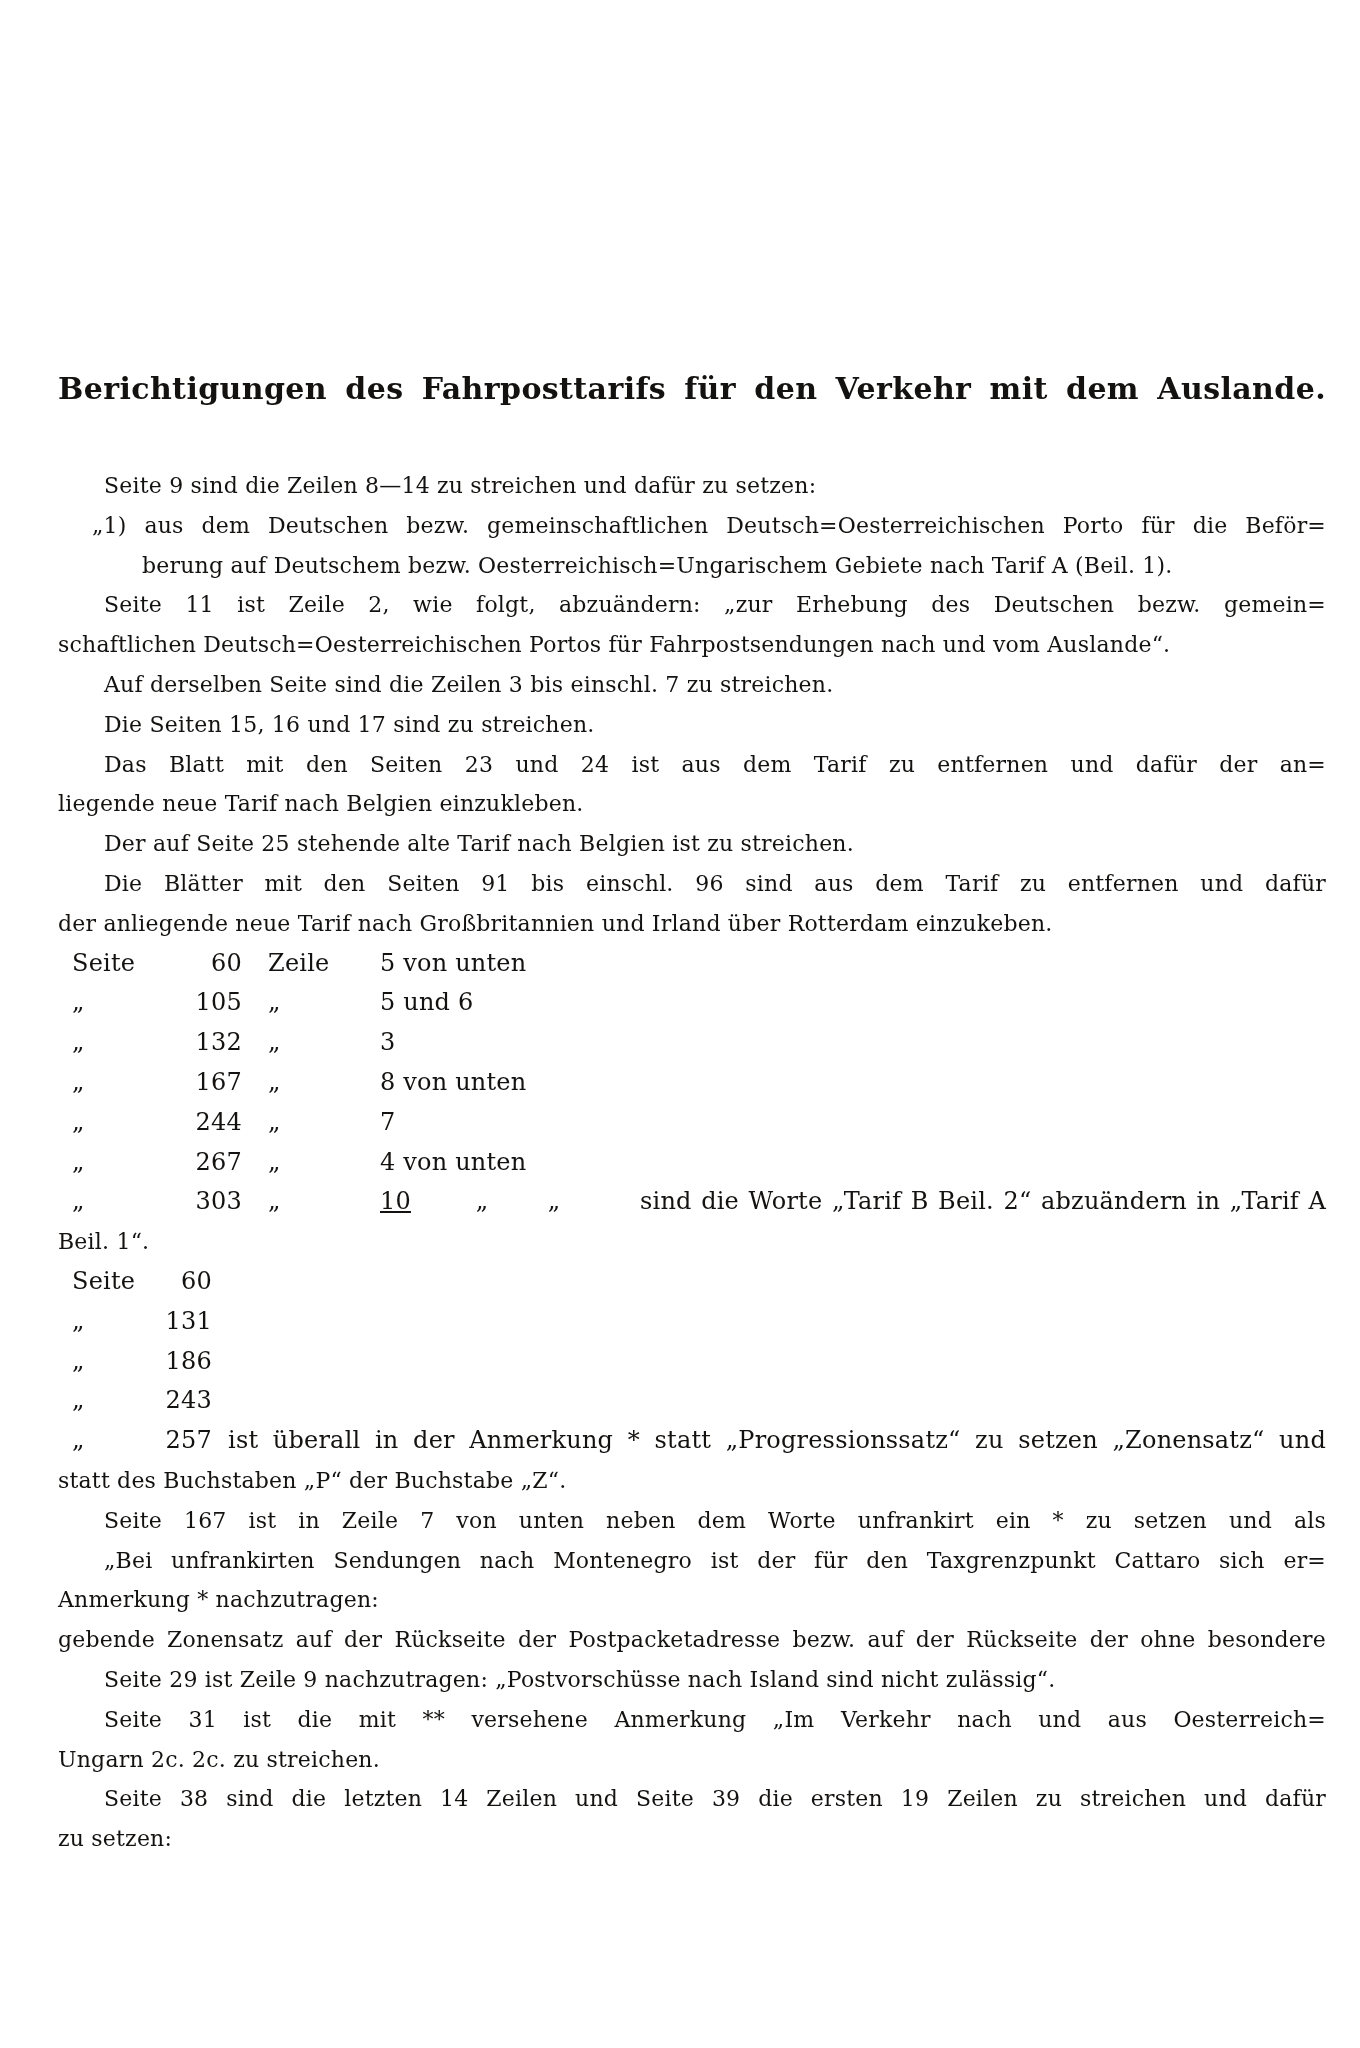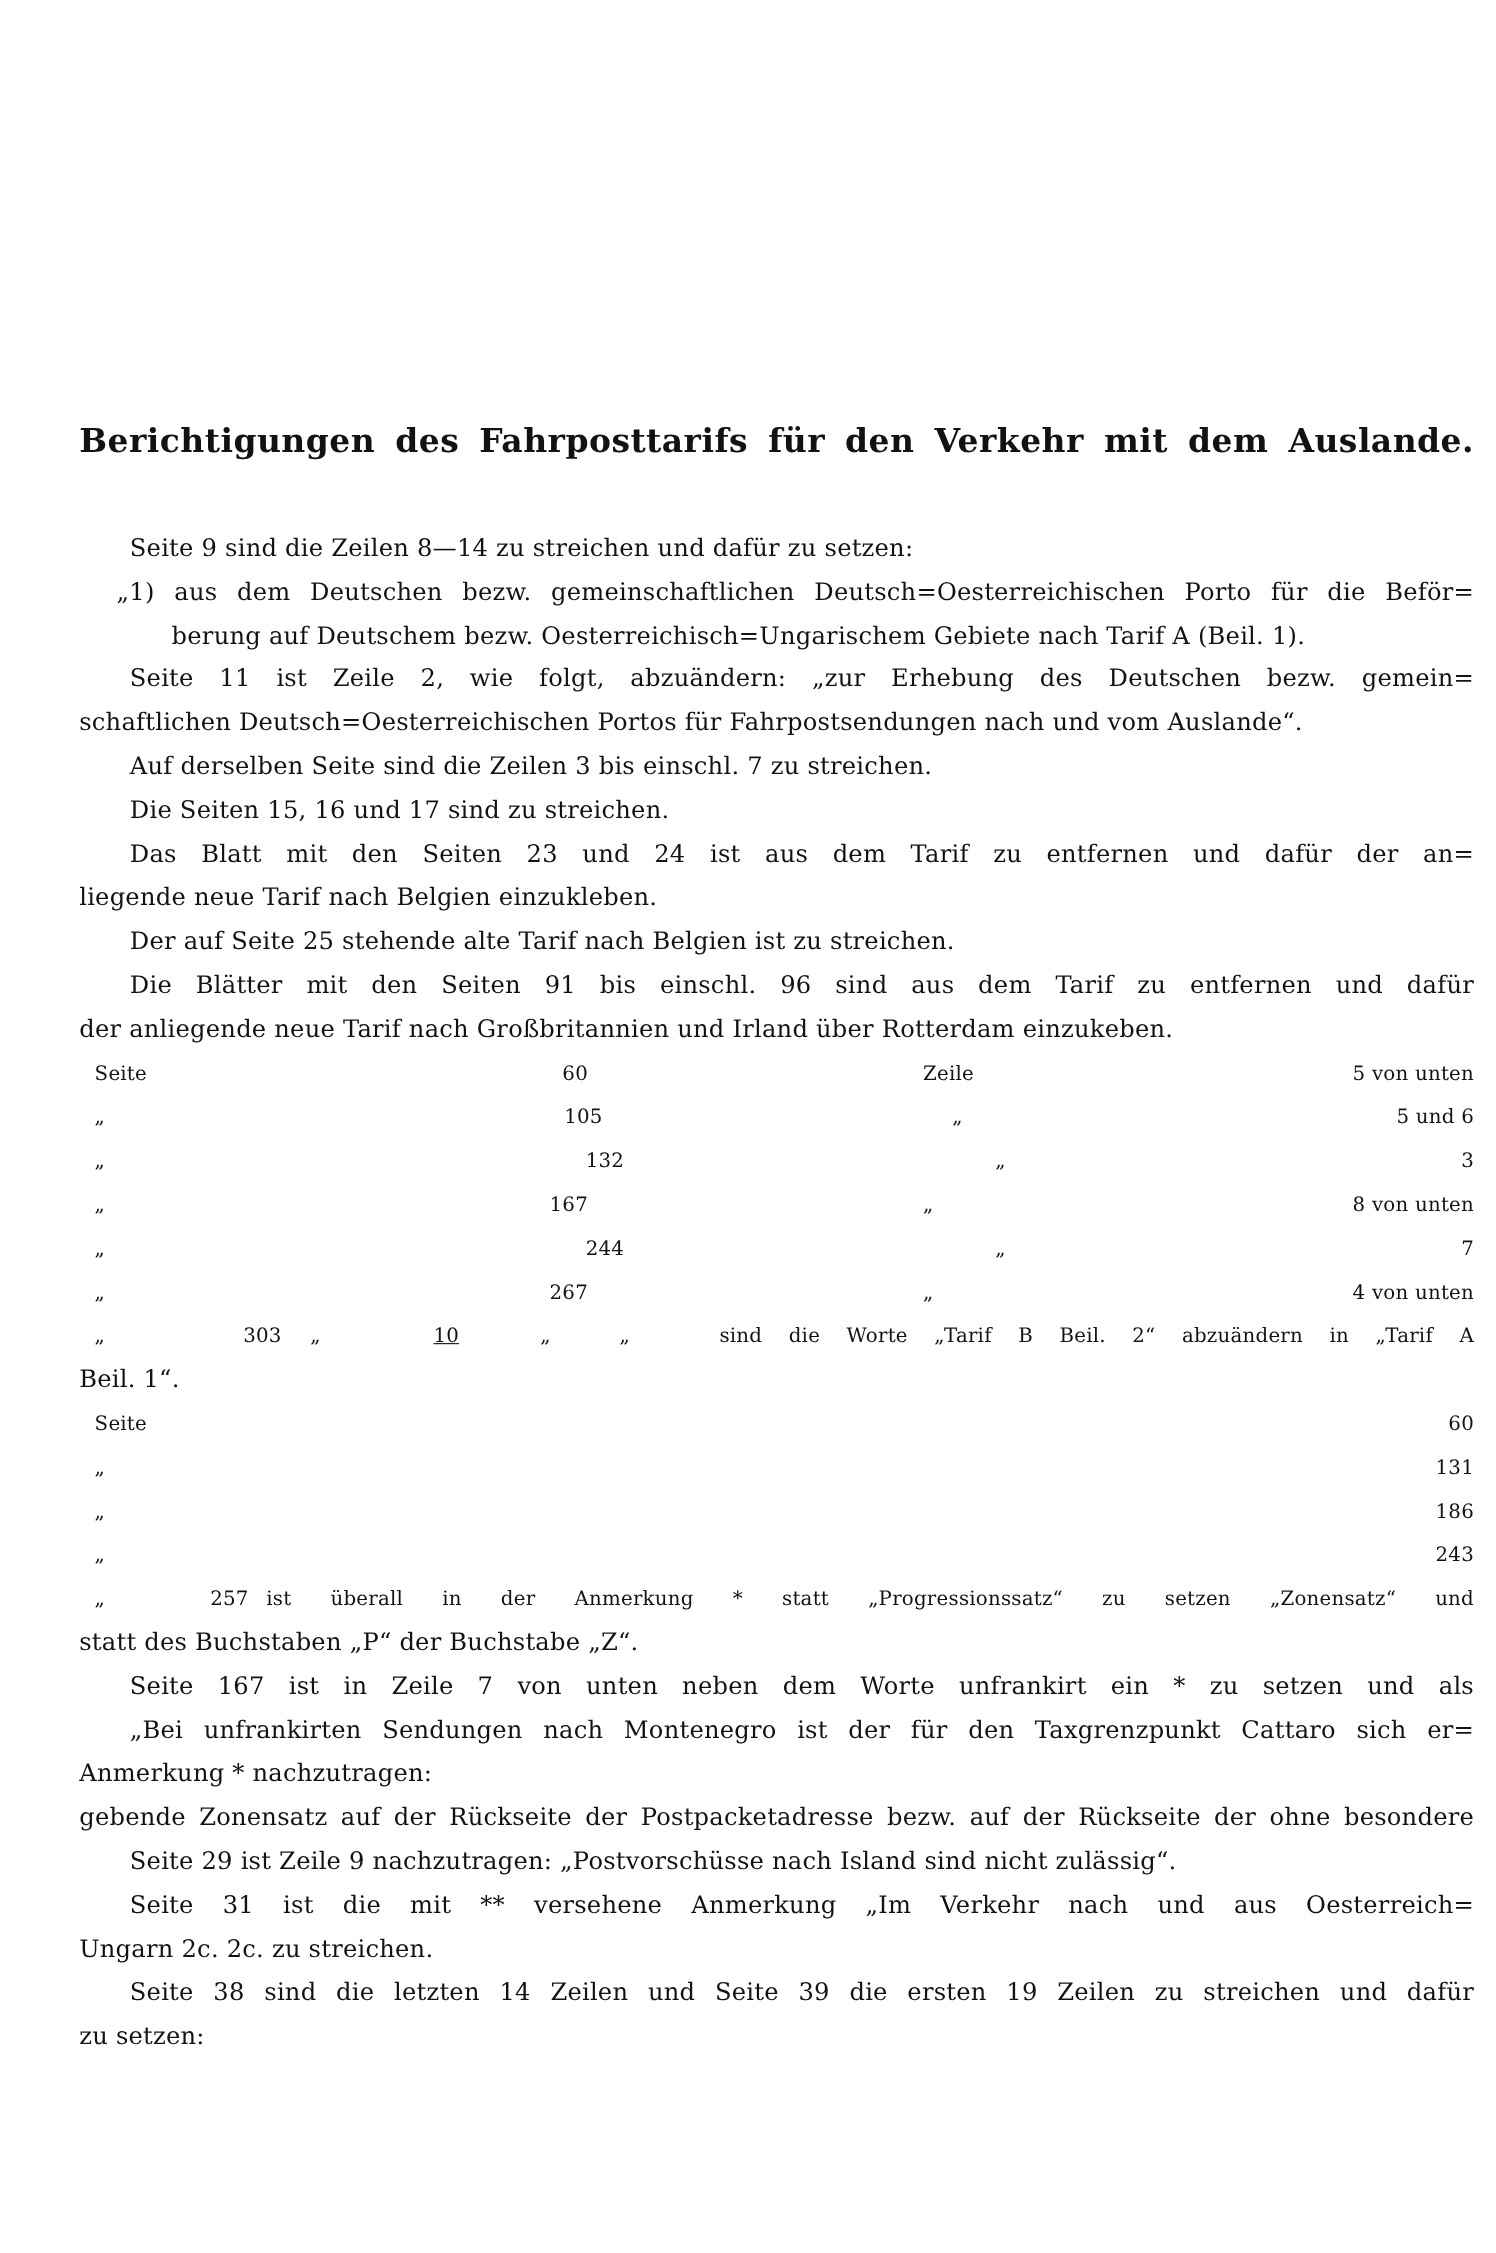--- a/index.html
+++ b/index.html
@@ -10,23 +10,22 @@
     color:#141210;
   }
   .page {
     position:relative;
     width:1360px; height:2048px;
     overflow:hidden;
     background:#ffffff;
   }
   .content {
     position:absolute;
-    left:72px; top:366px;
+    left:58px; top:366px;
     width:1268px;
-    margin-top:13px;
   }
   .title {
     margin:0 0 54px 0;
     font-size:30px;
     line-height:46px;
     font-weight:bold;
     letter-spacing:0.4px;
     text-align:justify;
     text-align-last:justify;
     white-space:nowrap;
@@ -36,24 +35,23 @@
     line-height:39.8px;
     letter-spacing:0.2px;
   }
   .ind   { padding-left:46px; }   
   .item  { padding-left:34px; }   
   .item2 { padding-left:84px; }   
   .just  { text-align:justify; text-align-last:justify; }
 
   .trow {
     display:flex;
-    font-size:18px;
+    font-size:24px;
     line-height:39.8px;
     letter-spacing:0.2px;
-    justify-content:space-between;
   }
   .tc1 { width:82px;  padding-left:14px; flex:0 0 auto; }
   .tc2 { width:88px;  text-align:right;  flex:0 0 auto; }
   .tc3 { width:88px;  padding-left:26px; flex:0 0 auto; }
   .tc4 { padding-left:24px; flex:0 0 auto; }
   .tc4b{ width:66px;  padding-left:24px; flex:0 0 auto;text-decoration:underline; }
   .td  { width:72px;  text-align:center; flex:0 0 auto; }
   .ttext {
     flex:1 1 auto;
     padding-left:50px;

